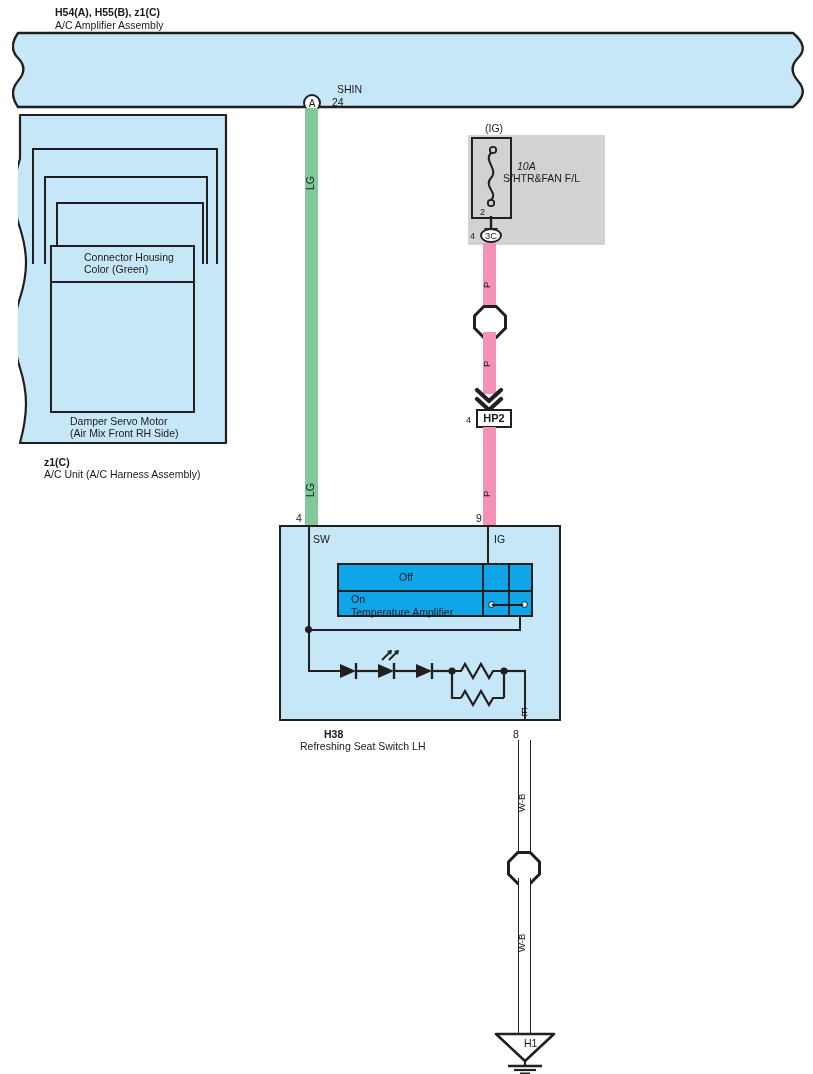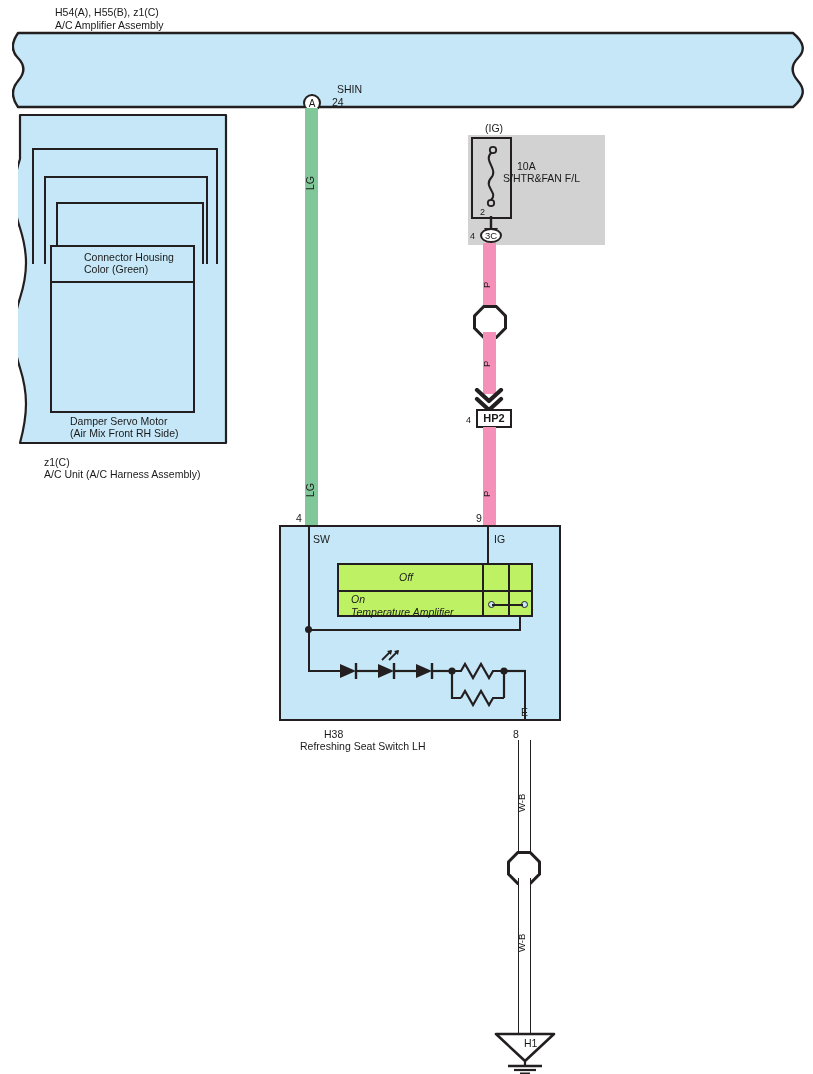--- a/index.html
+++ b/index.html
@@ -16,21 +16,21 @@
     overflow:hidden;
   }
   .abs{position:absolute;}
   .lbl{
     position:absolute;
     font-size:10.5px;
     line-height:12px;
     color:#1a1a1a;
     white-space:pre;
   }
-  .lbl.b{font-weight:normal;}
+  .lbl.b{font-weight:bold;}
   .lbl.sm{font-size:9.5px;}
   .lbl.xs{font-size:9px;}
   .rot{
     transform-origin:0 0;
     transform:rotate(-90deg);
   }
   
   .bluebox{
     position:absolute;
     background:#c5e7f7;
@@ -117,22 +117,21 @@
     border:1.8px solid #231f20;
     border-radius:50%;
     background:#c5e7f7;
     box-sizing:border-box;
   }
   
   .swtable{
     position:absolute;
     border:2px solid #231f20;
     box-sizing:border-box;
-    background:#bef264;
-    font-style:italic;
+    background:#0ea5e9;
   }
   .swtable .hline{position:absolute;background:#231f20;height:2px;left:0;right:0;}
   .swtable .vline{position:absolute;background:#231f20;width:2px;top:0;bottom:0;}
   .swtable .cellTxt{
     position:absolute;
     font-size:10.5px;
     line-height:12.5px;
     white-space:pre;
   }
 </style>
@@ -180,21 +179,21 @@
   <div class="lbl" style="left:485px;top:122px;">(IG)</div>
 
   <div class="whitebox" style="left:471px;top:137px;width:41px;height:82px;background:#d2d2d2;"></div>
 
   <svg class="abs" style="left:471px;top:137px;" width="41" height="82">
     <circle cx="22" cy="13" r="3.2" fill="none" stroke="#231f20" stroke-width="1.8"></circle>
     <path d="M20,16 C12,24 28,32 20,41 C12,50 28,56 20,63" fill="none" stroke="#231f20" stroke-width="2" stroke-linecap="round"></path>
     <circle cx="20" cy="66" r="3.2" fill="none" stroke="#231f20" stroke-width="1.8"></circle>
   </svg>
 
-  <div class="lbl" style="left:517px;top:160px;">10A</div>
+  <div class="lbl" style="left:517px;top:160px;font-style:italic;">10A</div>
   <div class="lbl" style="left:503px;top:172px;">S/HTR&amp;FAN F/L</div>
 
   <div class="lbl xs" style="left:480px;top:206px;">2</div>
   <svg class="abs" style="left:481px;top:216px;" width="20" height="24">
     <path d="M10,0 L10,14" stroke="#231f20" stroke-width="2.4"></path>
     <path d="M3,12 L17,12 L10,23 Z" fill="#231f20"></path>
   </svg>
 
   <div class="lbl xs" style="left:470px;top:230px;">4</div>
   <div class="term3c" style="left:480px;top:228px;">3C</div>

